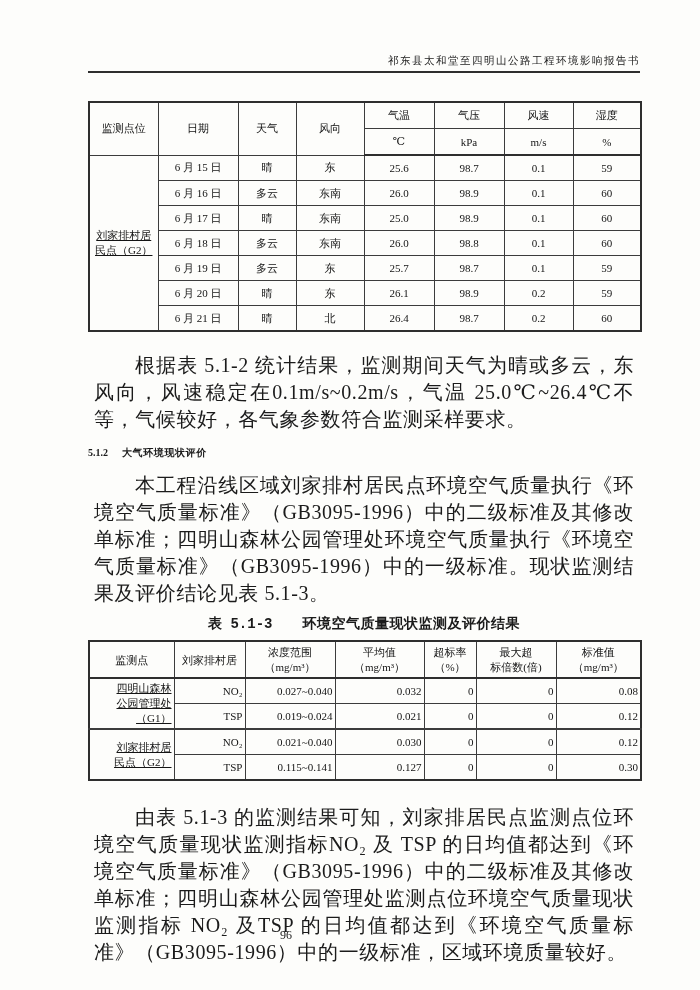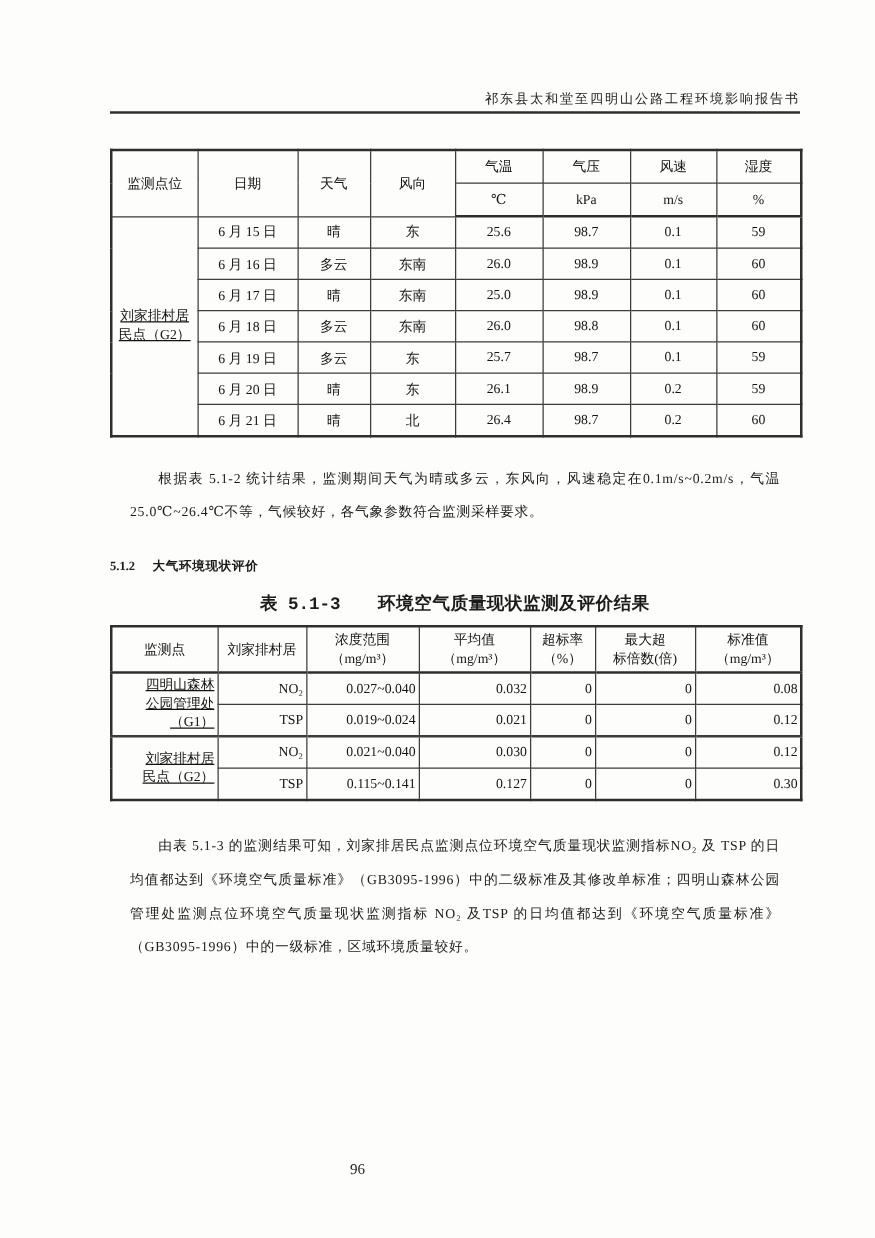--- a/index.html
+++ b/index.html
@@ -6,21 +6,21 @@
   body{
     width:700px;height:990px;
     background:#fdfdfb;
     font-family:"Liberation Serif","DejaVu Serif",serif;
     color:#1b1b1b;
   }
   .page{
     position:relative;
     width:700px;height:990px;
     box-sizing:border-box;
-    padding:72px 60px 0 88px;
+    padding:54px 60px 0 88px;
     overflow:hidden;
   }
   .running-header{
     text-align:right;
     font-size:10.5px;
     letter-spacing:1.5px;
     padding-bottom:3px;
     color:#222;
   }
   .header-rule{
@@ -49,24 +49,24 @@
   .weather thead tr:last-child th{border-bottom:2px solid #2e2e2e;}
   .weather tbody td{height:22px;}
   .site-cell div{line-height:15px;text-decoration:underline;}
   .air thead th{height:20px;line-height:16px;padding:2px 1px;}
   .air thead th .h2{line-height:15px;}
   .air thead tr th{border-bottom:2px solid #2e2e2e;}
   .air tbody td{height:22px;text-align:right;}
   .air tr.group-start td{border-top:2px solid #3c3c3c;}
   
   .para{
-    font-size:11px;
+    font-size:20px;
     line-height:27px;
     text-align:justify;
-    margin:16px;
+    margin:6px;
     text-indent:2.05em;
     letter-spacing:0.6px;
   }
   .p1{margin-top:20px;}
   .p3{margin-top:23px;}
   .section-heading{
     font-size:10px;
     line-height:27px;
     letter-spacing:0.6px;
     font-weight:bold;
@@ -199,20 +199,21 @@
       </tr>
     </tbody>
   </table>
 
   <p class="para p1">根据表 5.1-2 统计结果，监测期间天气为晴或多云，东风向，风速稳定在0.1m/s~0.2m/s，气温 25.0℃~26.4℃不等，气候较好，各气象参数符合监测采样要求。</p>
 
   <div class="section-heading">
     <span class="sec-num">5.1.2</span><span>大气环境现状评价</span>
   </div>
 
+  <p class="para">本工程沿线区域刘家排村居民点环境空气质量执行《环境空气质量标准》（GB3095-1996）中的二级标准及其修改单标准；四明山森林公园管理处环境空气质量执行《环境空气质量标准》（GB3095-1996）中的一级标准。现状监测结果及评价结论见表 5.1-3。</p>
 
   <div class="caption">
     <span class="cap-label">表 5.1-3</span><span>环境空气质量现状监测及评价结果</span>
   </div>
 
   <table class="tbl air">
     <colgroup>
       <col style="width:85px">
         <col style="width:71px">
         <col style="width:90px">

